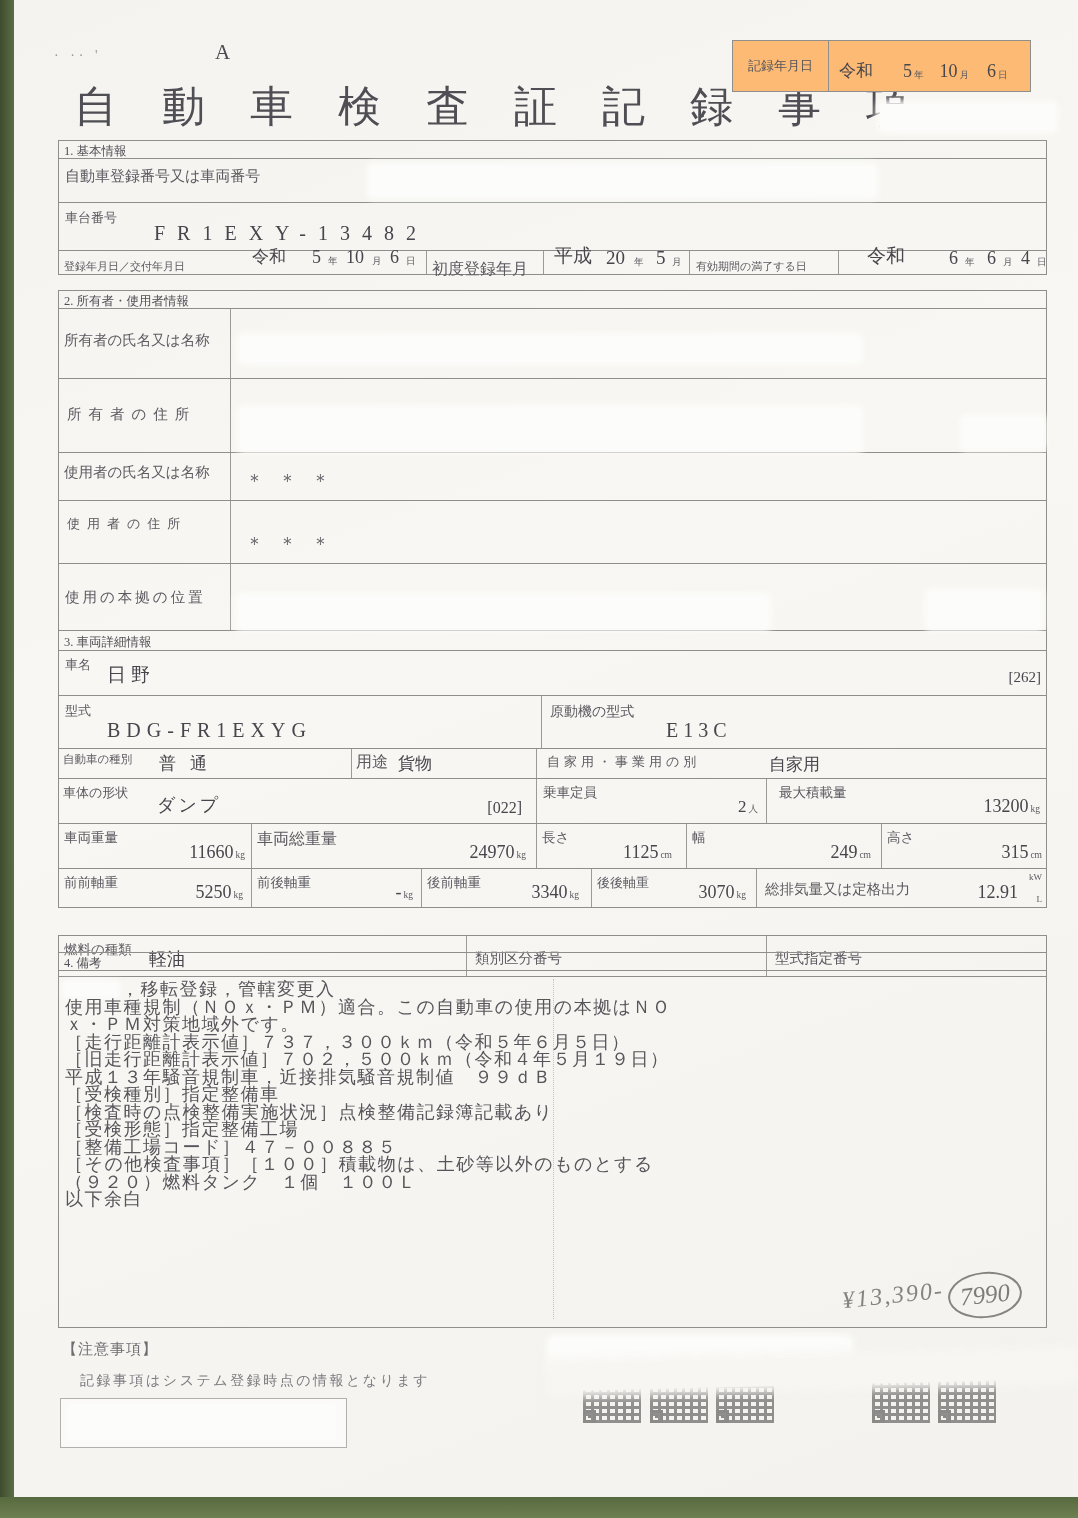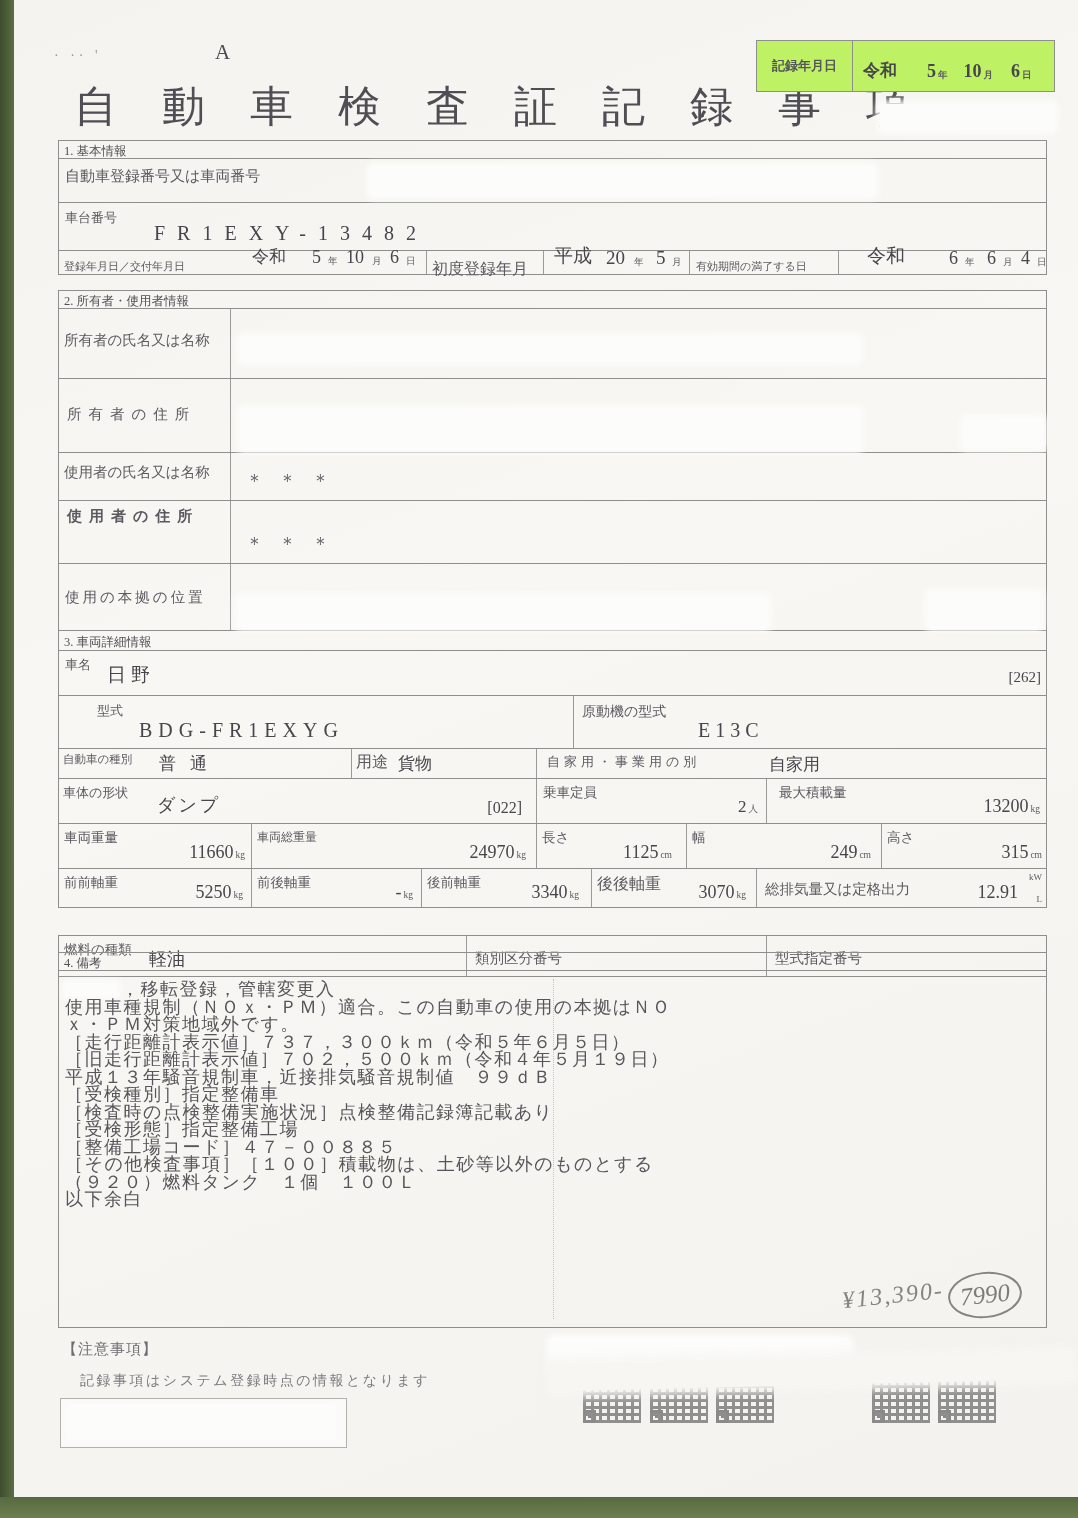--- a/index.html
+++ b/index.html
@@ -11,22 +11,22 @@
   }
   .mat-left{position:absolute;left:0;top:0;width:14px;height:1518px;
     background:linear-gradient(90deg,#3d4c2e,#5c6e44);z-index:30;}
   .mat-bottom{position:absolute;left:0;top:1497px;width:1078px;height:21px;
     background:linear-gradient(180deg,#57693e,#6e8052);z-index:30;}
   .pen-marks{position:absolute;left:54px;top:48px;font-size:14px;color:#9a978f;letter-spacing:4px;}
   .corner-a{position:absolute;left:215px;top:40px;font-size:21px;color:#4a4a50;}
   .doc-title{position:absolute;left:74px;top:78px;font-size:43px;letter-spacing:45px;
     white-space:nowrap;color:#4e4e54;font-weight:500;}
   
-  .record-box{position:absolute;left:756px;top:40px;width:297px;height:50px;
-    border:1px solid #8e8e8c;display:flex;background:#bef264;font-weight:bold;}
+  .record-box{position:absolute;left:732px;top:40px;width:297px;height:50px;
+    border:1px solid #8e8e8c;display:flex;background:#fdba74;}
   .record-box .rlabel{width:95px;border-right:1px solid #8e8e8c;font-size:13px;
     display:flex;align-items:center;justify-content:center;color:#55555a;}
   .record-box .rval{flex:1;display:flex;align-items:flex-end;padding:0 0 9px 10px;}
 
   
   .sec-header{position:absolute;left:58px;width:989px;border:1px solid #8e8e8c;
     font-size:12.5px;color:#505056;padding:2px 0 0 5px;box-sizing:border-box;background:transparent;}
   .row{position:absolute;left:58px;width:989px;border:1px solid #8e8e8c;box-sizing:border-box;}
   .lbl{position:absolute;font-size:13px;color:#5a5a60;white-space:nowrap;}
   .val{position:absolute;font-size:18px;color:#46464c;white-space:nowrap;}
@@ -178,21 +178,21 @@
 <div class="row r2" style="top:452px;height:49px;">
   <div class="labelcol">
       <span class="lbl" style="left:5px;top:10px;font-size:14.5px;">使用者の氏名又は名称</span>
     </div>
   <div class="valuecol">
       <span class="stars">＊＊＊</span>
     </div>
 </div>
 <div class="row r2" style="top:500px;height:64px;">
   <div class="labelcol">
-      <span class="lbl" style="left:8px;top:6px;font-size:15px;letter-spacing:7px;font-weight:bold;">使用者の住所</span>
+      <span class="lbl" style="left:8px;top:14px;font-size:13px;letter-spacing:7px;">使用者の住所</span>
     </div>
   <div class="valuecol">
       <span class="stars">＊＊＊</span>
     </div>
 </div>
 <div class="row r2" style="top:563px;height:68px;">
   <div class="labelcol">
       <span class="lbl" style="left:6px;top:24px;font-size:14.5px;letter-spacing:3px;">使用の本拠の位置</span>
     </div>
   <div class="valuecol">
@@ -203,21 +203,21 @@
 <div class="sec-header" style="top:630px;height:21px;padding-top:3px;">3. 車両詳細情報</div>
 
 <div class="row" style="top:650px;height:46px;">
   <span class="lbl" style="left:6px;top:5px;">車名</span>
   <span class="val" style="left:48px;bottom:7px;font-size:19px;letter-spacing:5px;">日野</span>
   <span class="val" style="right:5px;bottom:9px;font-size:15px;">[262]</span>
 </div>
 
 <div class="row" style="top:695px;height:54px;">
   <div class="cells">
-    <div class="cell" style="width:482px;margin-left:32px;">
+    <div class="cell" style="width:482px;">
       <span class="lbl" style="left:6px;top:6px;">型式</span>
       <span class="val" style="left:48px;bottom:6px;font-size:20px;letter-spacing:6px;">BDG-FR1EXYG</span>
     </div>
     <div class="cell" style="flex:1;">
       <span class="lbl" style="left:8px;top:7px;font-size:14px;">原動機の型式</span>
       <span class="val" style="left:124px;bottom:6px;font-size:20px;letter-spacing:5px;">E13C</span>
     </div>
   </div>
 </div>
 
@@ -256,21 +256,21 @@
   </div>
 </div>
 
 <div class="row" style="top:823px;height:46px;">
   <div class="cells">
     <div class="cell" style="width:192px;">
       <span class="lbl" style="left:5px;top:5px;font-size:13.5px;">車両重量</span>
       <span class="val" style="right:6px;bottom:5px;"><span>11660</span><span class="u">kg</span></span>
     </div>
     <div class="cell" style="width:285px;">
-      <span class="lbl" style="left:5px;top:5px;font-size:12px;">車両総重量</span>
+      <span class="lbl" style="left:5px;top:5px;font-size:16px;">車両総重量</span>
       <span class="val" style="right:10px;bottom:5px;"><span>24970</span><span class="u">kg</span></span>
     </div>
     <div class="cell" style="width:150px;">
       <span class="lbl" style="left:5px;top:5px;font-size:13.5px;">長さ</span>
       <span class="val" style="right:14px;bottom:5px;"><span>1125</span><span class="u">cm</span></span>
     </div>
     <div class="cell" style="width:195px;">
       <span class="lbl" style="left:5px;top:5px;font-size:13.5px;">幅</span>
       <span class="val" style="right:10px;bottom:5px;"><span>249</span><span class="u">cm</span></span>
     </div>
@@ -289,21 +289,21 @@
     </div>
     <div class="cell" style="width:170px;">
       <span class="lbl" style="left:5px;top:5px;font-size:13.5px;">前後軸重</span>
       <span class="val" style="right:8px;bottom:4px;"><span>-</span><span class="u">kg</span></span>
     </div>
     <div class="cell" style="width:170px;">
       <span class="lbl" style="left:5px;top:5px;font-size:13.5px;">後前軸重</span>
       <span class="val" style="right:12px;bottom:4px;"><span>3340</span><span class="u">kg</span></span>
     </div>
     <div class="cell" style="width:165px;">
-      <span class="lbl" style="left:5px;top:5px;font-size:16px;">後後軸重</span>
+      <span class="lbl" style="left:5px;top:5px;font-size:13px;">後後軸重</span>
       <span class="val" style="right:10px;bottom:4px;"><span>3070</span><span class="u">kg</span></span>
     </div>
     <div class="cell" style="flex:1;">
       <span class="lbl" style="left:8px;top:11px;font-size:14.5px;">総排気量又は定格出力</span>
       <span class="val" style="right:28px;bottom:4px;">12.91</span>
       <span class="kw-stack">
         <span>kW</span>
         <span>L</span>
       </span>
     </div>

